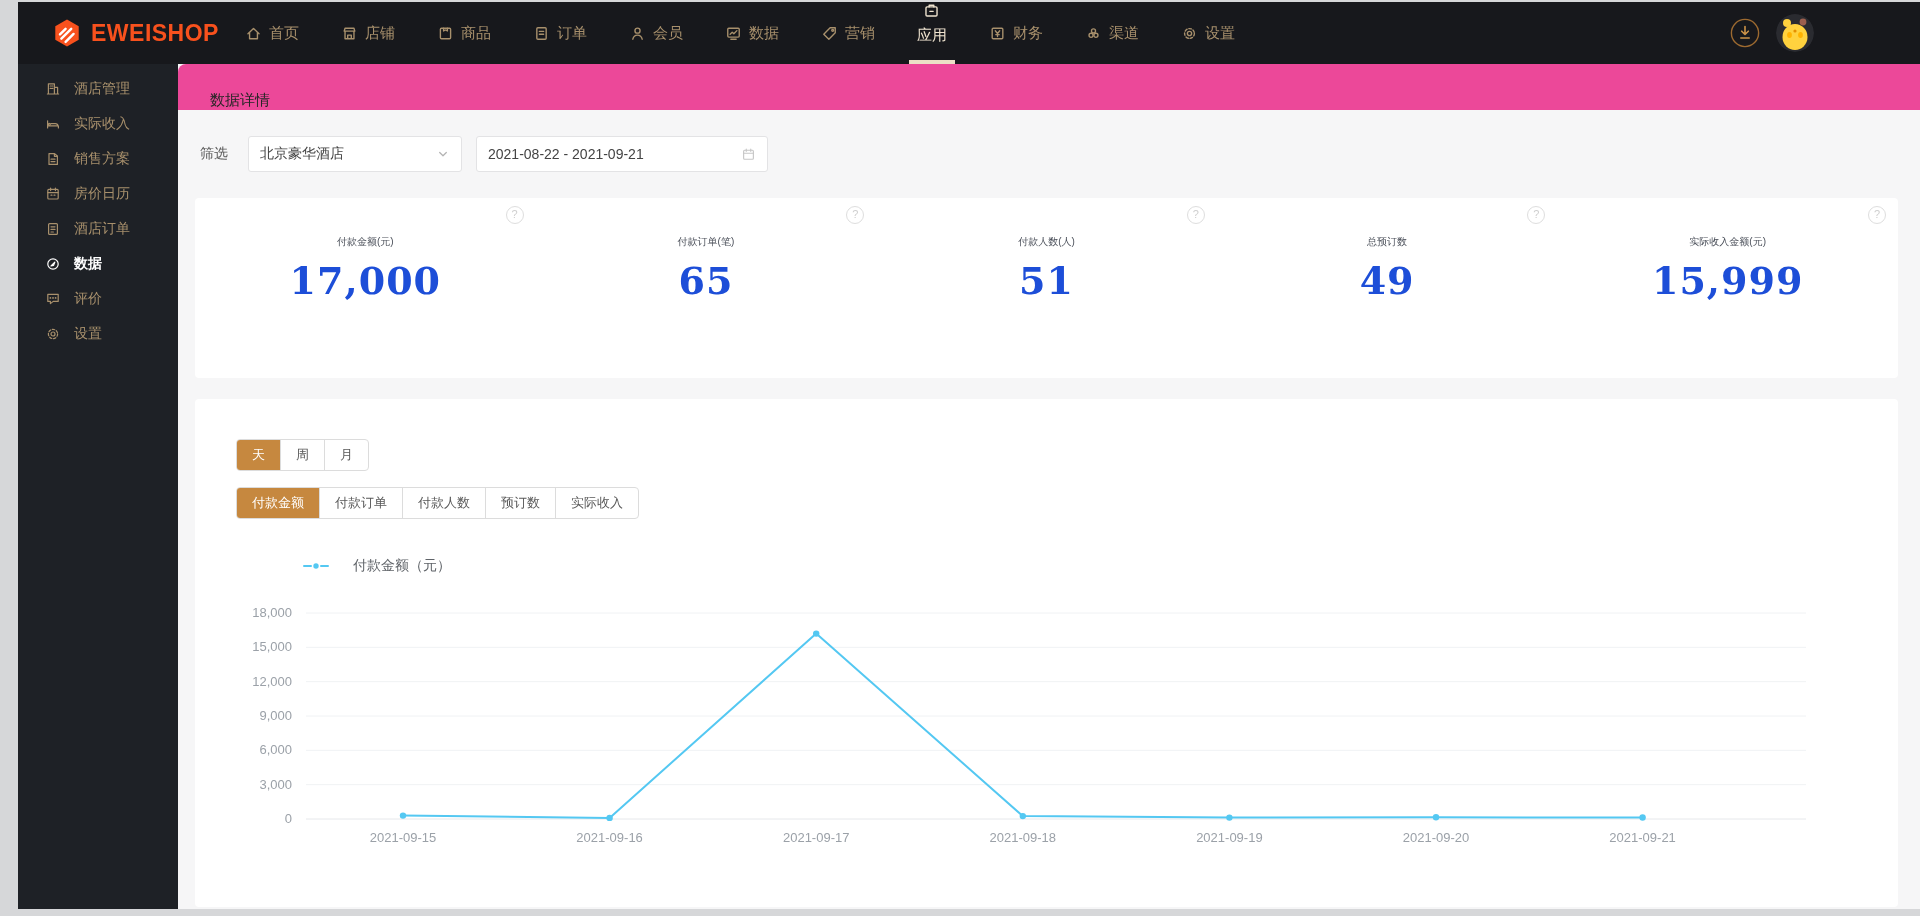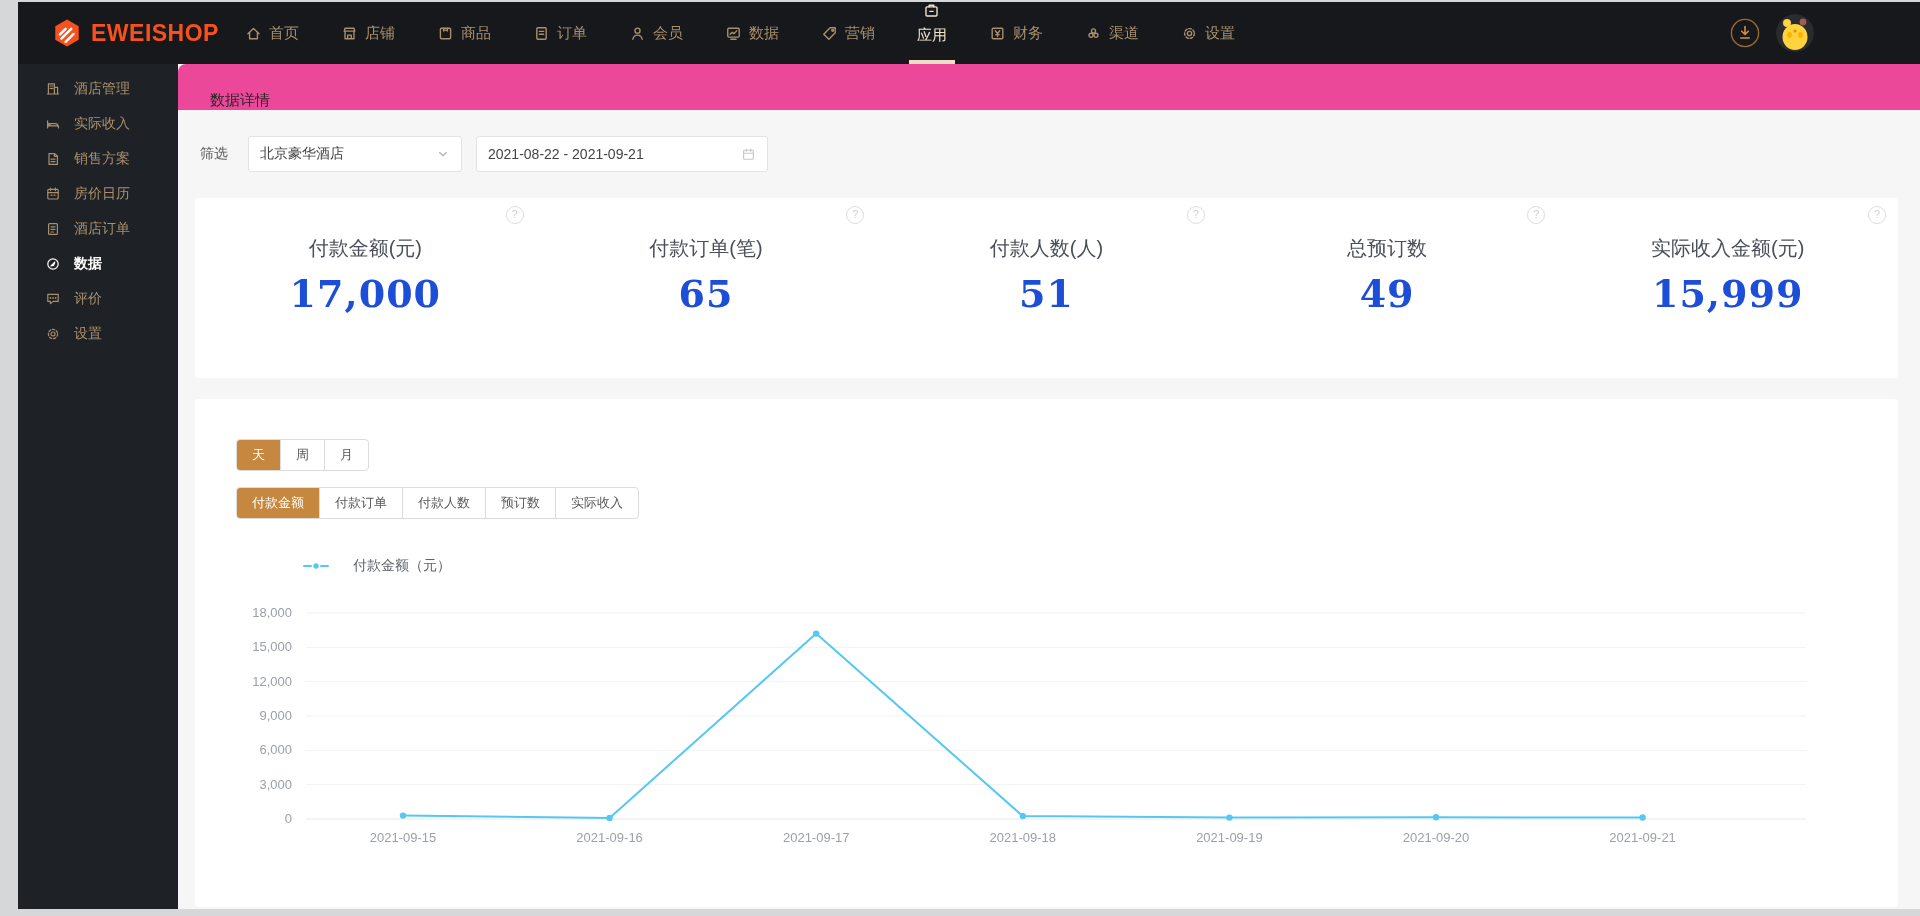--- a/index.html
+++ b/index.html
@@ -35,21 +35,21 @@
   .select-box{width:190px;height:34px;background:#fff;border:1px solid #e3e3e5;border-radius:3px;
     display:flex;align-items:center;justify-content:space-between;padding:0 11px;font-size:14px;color:#444;cursor:pointer;}
   .date-box{width:268px;height:34px;background:#fff;border:1px solid #e3e3e5;border-radius:3px;margin-left:14px;
     display:flex;align-items:center;justify-content:space-between;padding:0 11px;font-size:14px;color:#444;cursor:pointer;}
 
   
   .stats-panel{margin-left:17px;width:1703px;height:180px;background:#fff;border-radius:4px;display:flex;}
   .stat-card{flex:1;position:relative;display:flex;flex-direction:column;align-items:center;}
   .stat-help{position:absolute;top:8px;right:12px;width:16px;height:16px;border:1px solid #dedede;border-radius:50%;
     color:#cfcfcf;font-size:11px;line-height:15px;text-align:center;cursor:pointer;}
-  .stat-label{margin-top:37px;font-size:20px;color:#4a4f59;text-align:right;}
+  .stat-label{margin-top:37px;font-size:10px;color:#4a4f59;text-align:right;}
   .stat-value{margin-top:9px;font-family:"DejaVu Serif","Liberation Serif",serif;font-weight:bold;font-size:38px;color:#1d4ed8;letter-spacing:1px;}
 
   
   .chart-panel{margin:21px 0 0 17px;width:1703px;height:508px;background:#fff;border-radius:4px;overflow:hidden;}
   .tab-group{display:inline-flex;border:1px solid #dcdcdc;border-radius:4px;overflow:hidden;background:#fff;}
   .tab{height:30px;line-height:30px;padding:0 15px;font-size:13px;color:#595959;border-left:1px solid #dcdcdc;cursor:pointer;white-space:nowrap;}
   .tab:first-child{border-left:none;}
   .tab.active{background:#c6883f;color:#fff;}
   .period-tabs{margin:40px 0 0 41px;}
   .metric-tabs{margin:16px 0 0 41px;}

